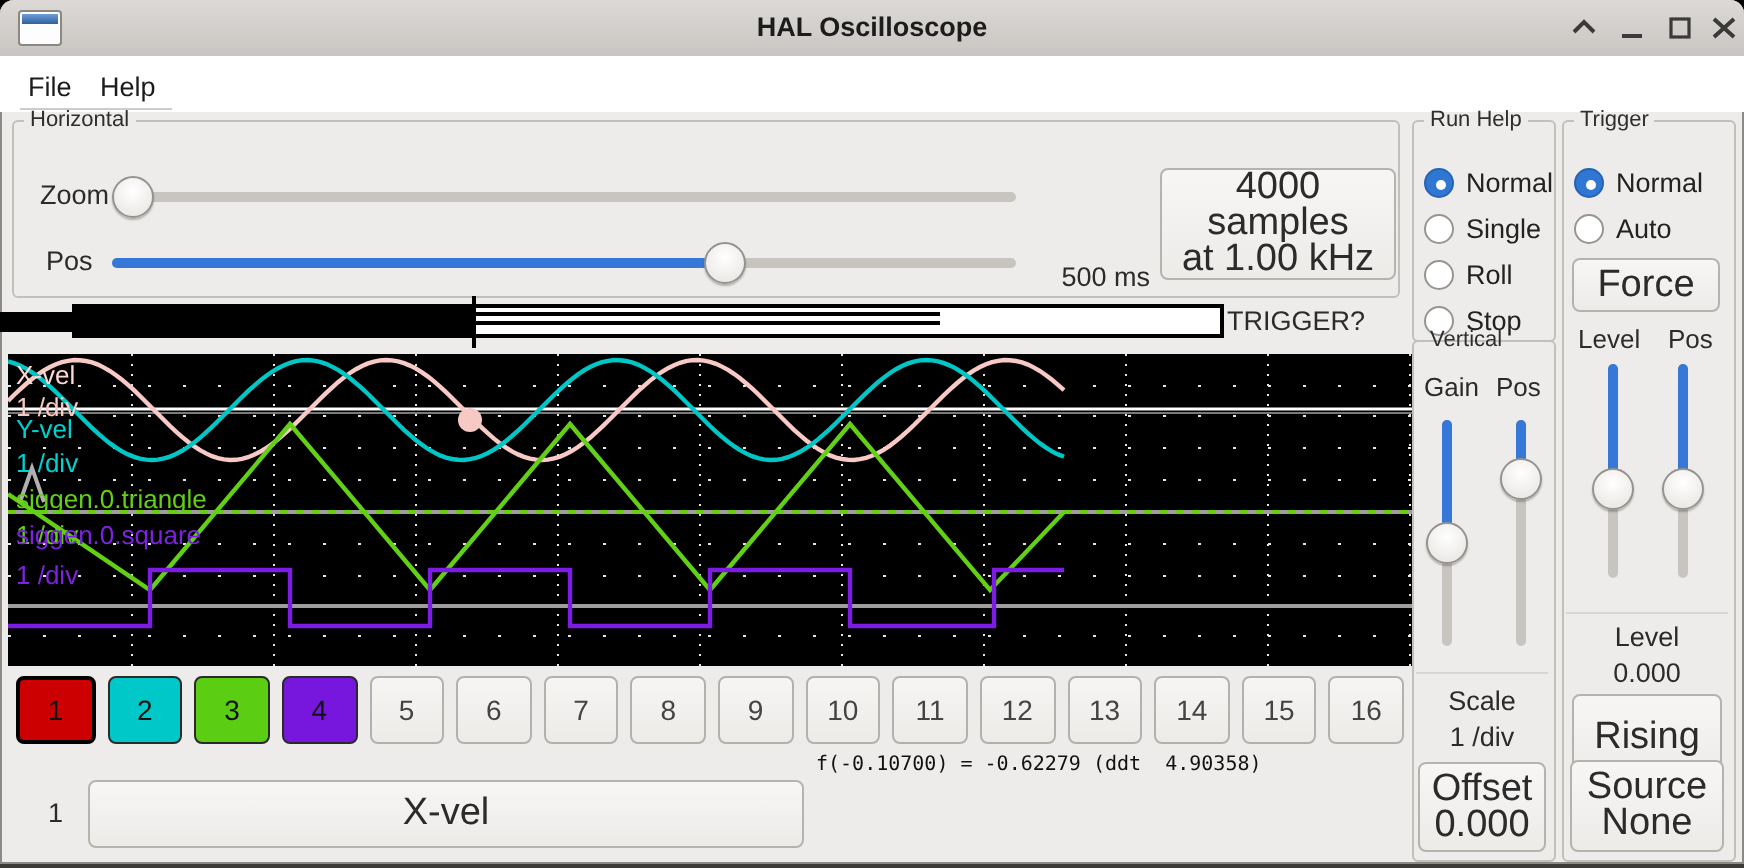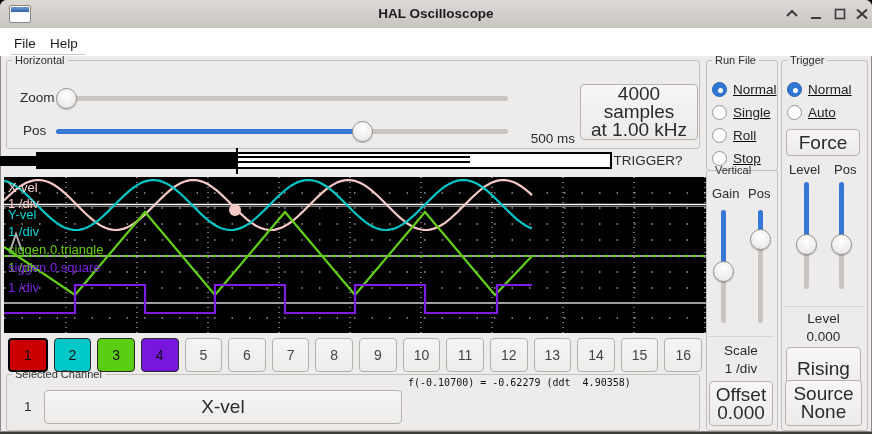--- a/index.html
+++ b/index.html
@@ -32,21 +32,21 @@
   .vtrack{position:absolute;width:5px;background:#c8c5c1;border-radius:3px;}
   .vfill{position:absolute;width:5px;background:#3678d8;border-radius:3px;}
   .thumb{position:absolute;width:21px;height:21px;border-radius:50%;
          background:radial-gradient(circle at 50% 35%,#ffffff,#e6e3df);border:1px solid #96938e;
          box-shadow:0 1px 1px rgba(0,0,0,.25);box-sizing:border-box;}
   
   .btn{position:absolute;background:linear-gradient(#f7f6f5,#edebe8);border:1px solid #b6b3ae;border-radius:4px;
        font-size:19px;color:#2b2b2b;display:flex;align-items:center;justify-content:center;
        text-align:center;line-height:18px;box-sizing:border-box;white-space:pre-line;}
   
-  .radiorow{position:absolute;height:18px;display:flex;align-items:flex-start;text-decoration:underline;}
+  .radiorow{position:absolute;height:18px;display:flex;align-items:center;}
   .radio{width:15px;height:15px;border-radius:50%;background:#fff;border:1px solid #98958f;box-sizing:border-box;
          margin-right:6px;position:relative;flex:none;}
   .radiorow.sel .radio{background:#2f77d3;border:1px solid #2663b4;}
   .radiorow.sel .radio:after{content:"";position:absolute;left:5px;top:5px;width:5px;height:5px;border-radius:50%;background:#fff;}
   .radiorow span.rlabel{font-size:13.5px;color:#222;}
   
   .tb{position:absolute;background:#000;}
   .tb-outline{position:absolute;background:#fff;border:2px solid #000;box-sizing:border-box;}
   .tb-striped{position:absolute;background:repeating-linear-gradient(to bottom,#000 0 2px,#fff 2px 4.5px);}
   
@@ -173,29 +173,26 @@
       <div class="chbtn">9</div>
       <div class="chbtn">10</div>
       <div class="chbtn">11</div>
       <div class="chbtn">12</div>
       <div class="chbtn">13</div>
       <div class="chbtn">14</div>
       <div class="chbtn">15</div>
       <div class="chbtn">16</div>
     </div>
 
-  <fieldset class="gbox" style="left:6px;top:368px;width:692px;height:61px">
-    <legend>Selected Channel</legend>
-  </fieldset>
   <span class="lbl" style="left:24px;top:399px">1</span>
   <div class="btn" style="left:44px;top:390px;width:358px;height:34px">X-vel</div>
   <span class="lbl mono" style="left:408px;top:377px;font-size:10px;color:#111">f(-0.10700) = -0.62279 (ddt  4.90358)</span>
 
   <fieldset class="gbox" style="left:706px;top:54px;width:70px;height:115px">
-    <legend>Run File</legend>
+    <legend>Run Help</legend>
   </fieldset>
   <div class="radiorow sel" style="left:712px;top:82px">
       <span class="radio"></span>
       <span class="rlabel">Normal</span>
     </div>
   <div class="radiorow" style="left:712px;top:105px">
       <span class="radio"></span>
       <span class="rlabel">Single</span>
     </div>
   <div class="radiorow" style="left:712px;top:128px">

